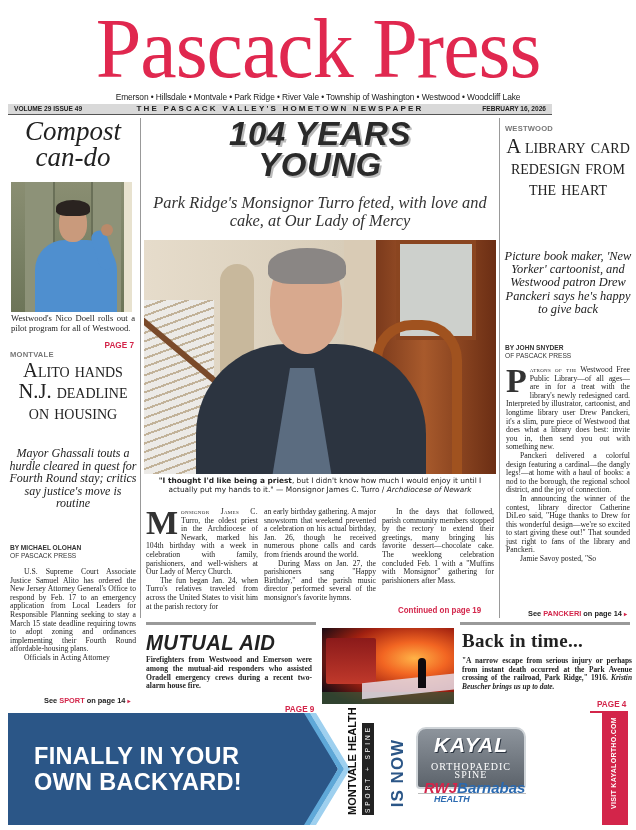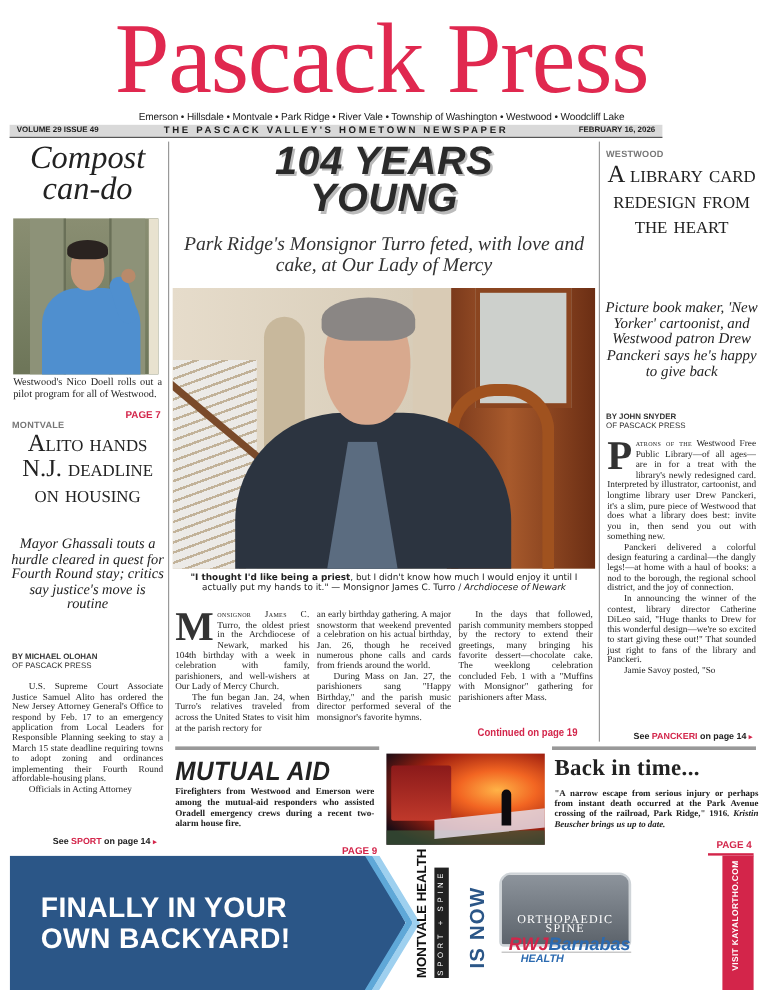--- a/index.html
+++ b/index.html
@@ -241,20 +241,21 @@
     <div>OWN BACKYARD!</div>
   </div>
   <div class="ad-montvale">
     <div class="v1">MONTVALE HEALTH</div>
     <div class="v2">SPORT + SPINE</div>
   </div>
   <div class="ad-isnow">
       <span>IS NOW</span>
     </div>
   <div class="ad-kayal">
+    <div class="k1">KAYAL</div>
     <div class="k2">
         <div>ORTHOPAEDIC</div>
         <div>SPINE</div>
       </div>
   </div>
   <div class="ad-rule"></div>
   <div class="ad-rwj">
     <span class="r">RWJ</span><span class="b">Barnabas</span>
     <span class="h">HEALTH</span>
   </div>

